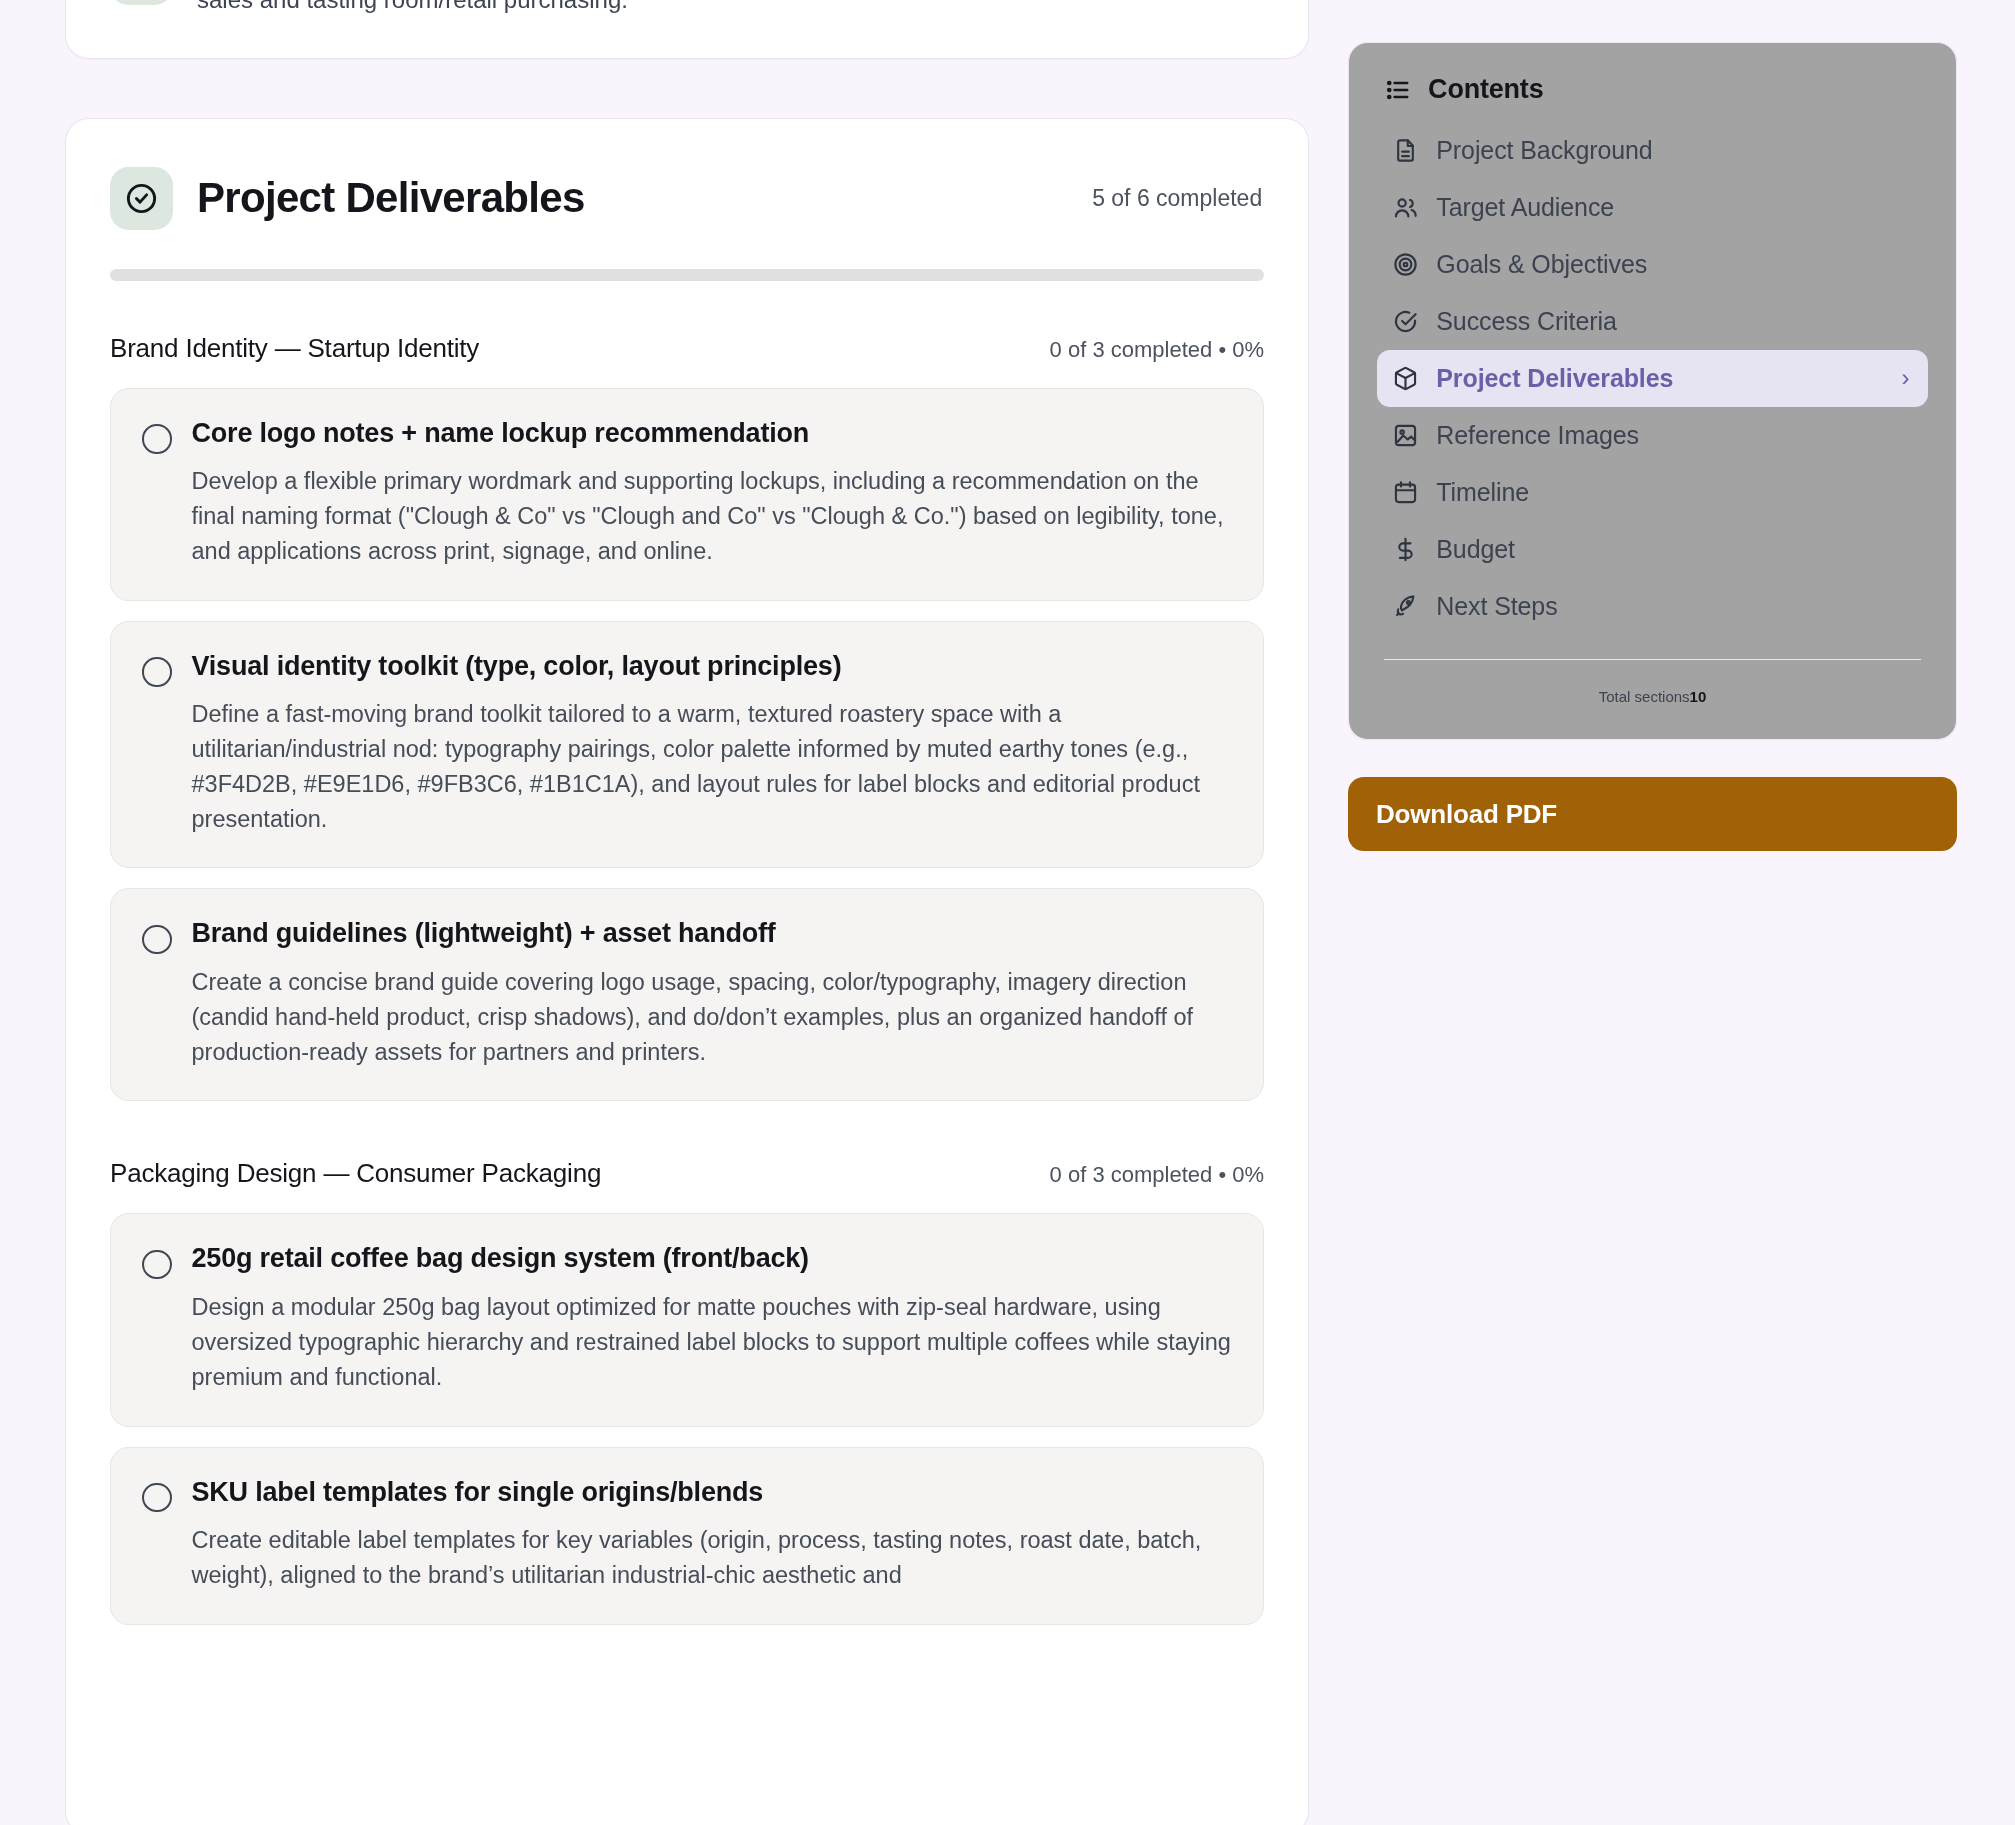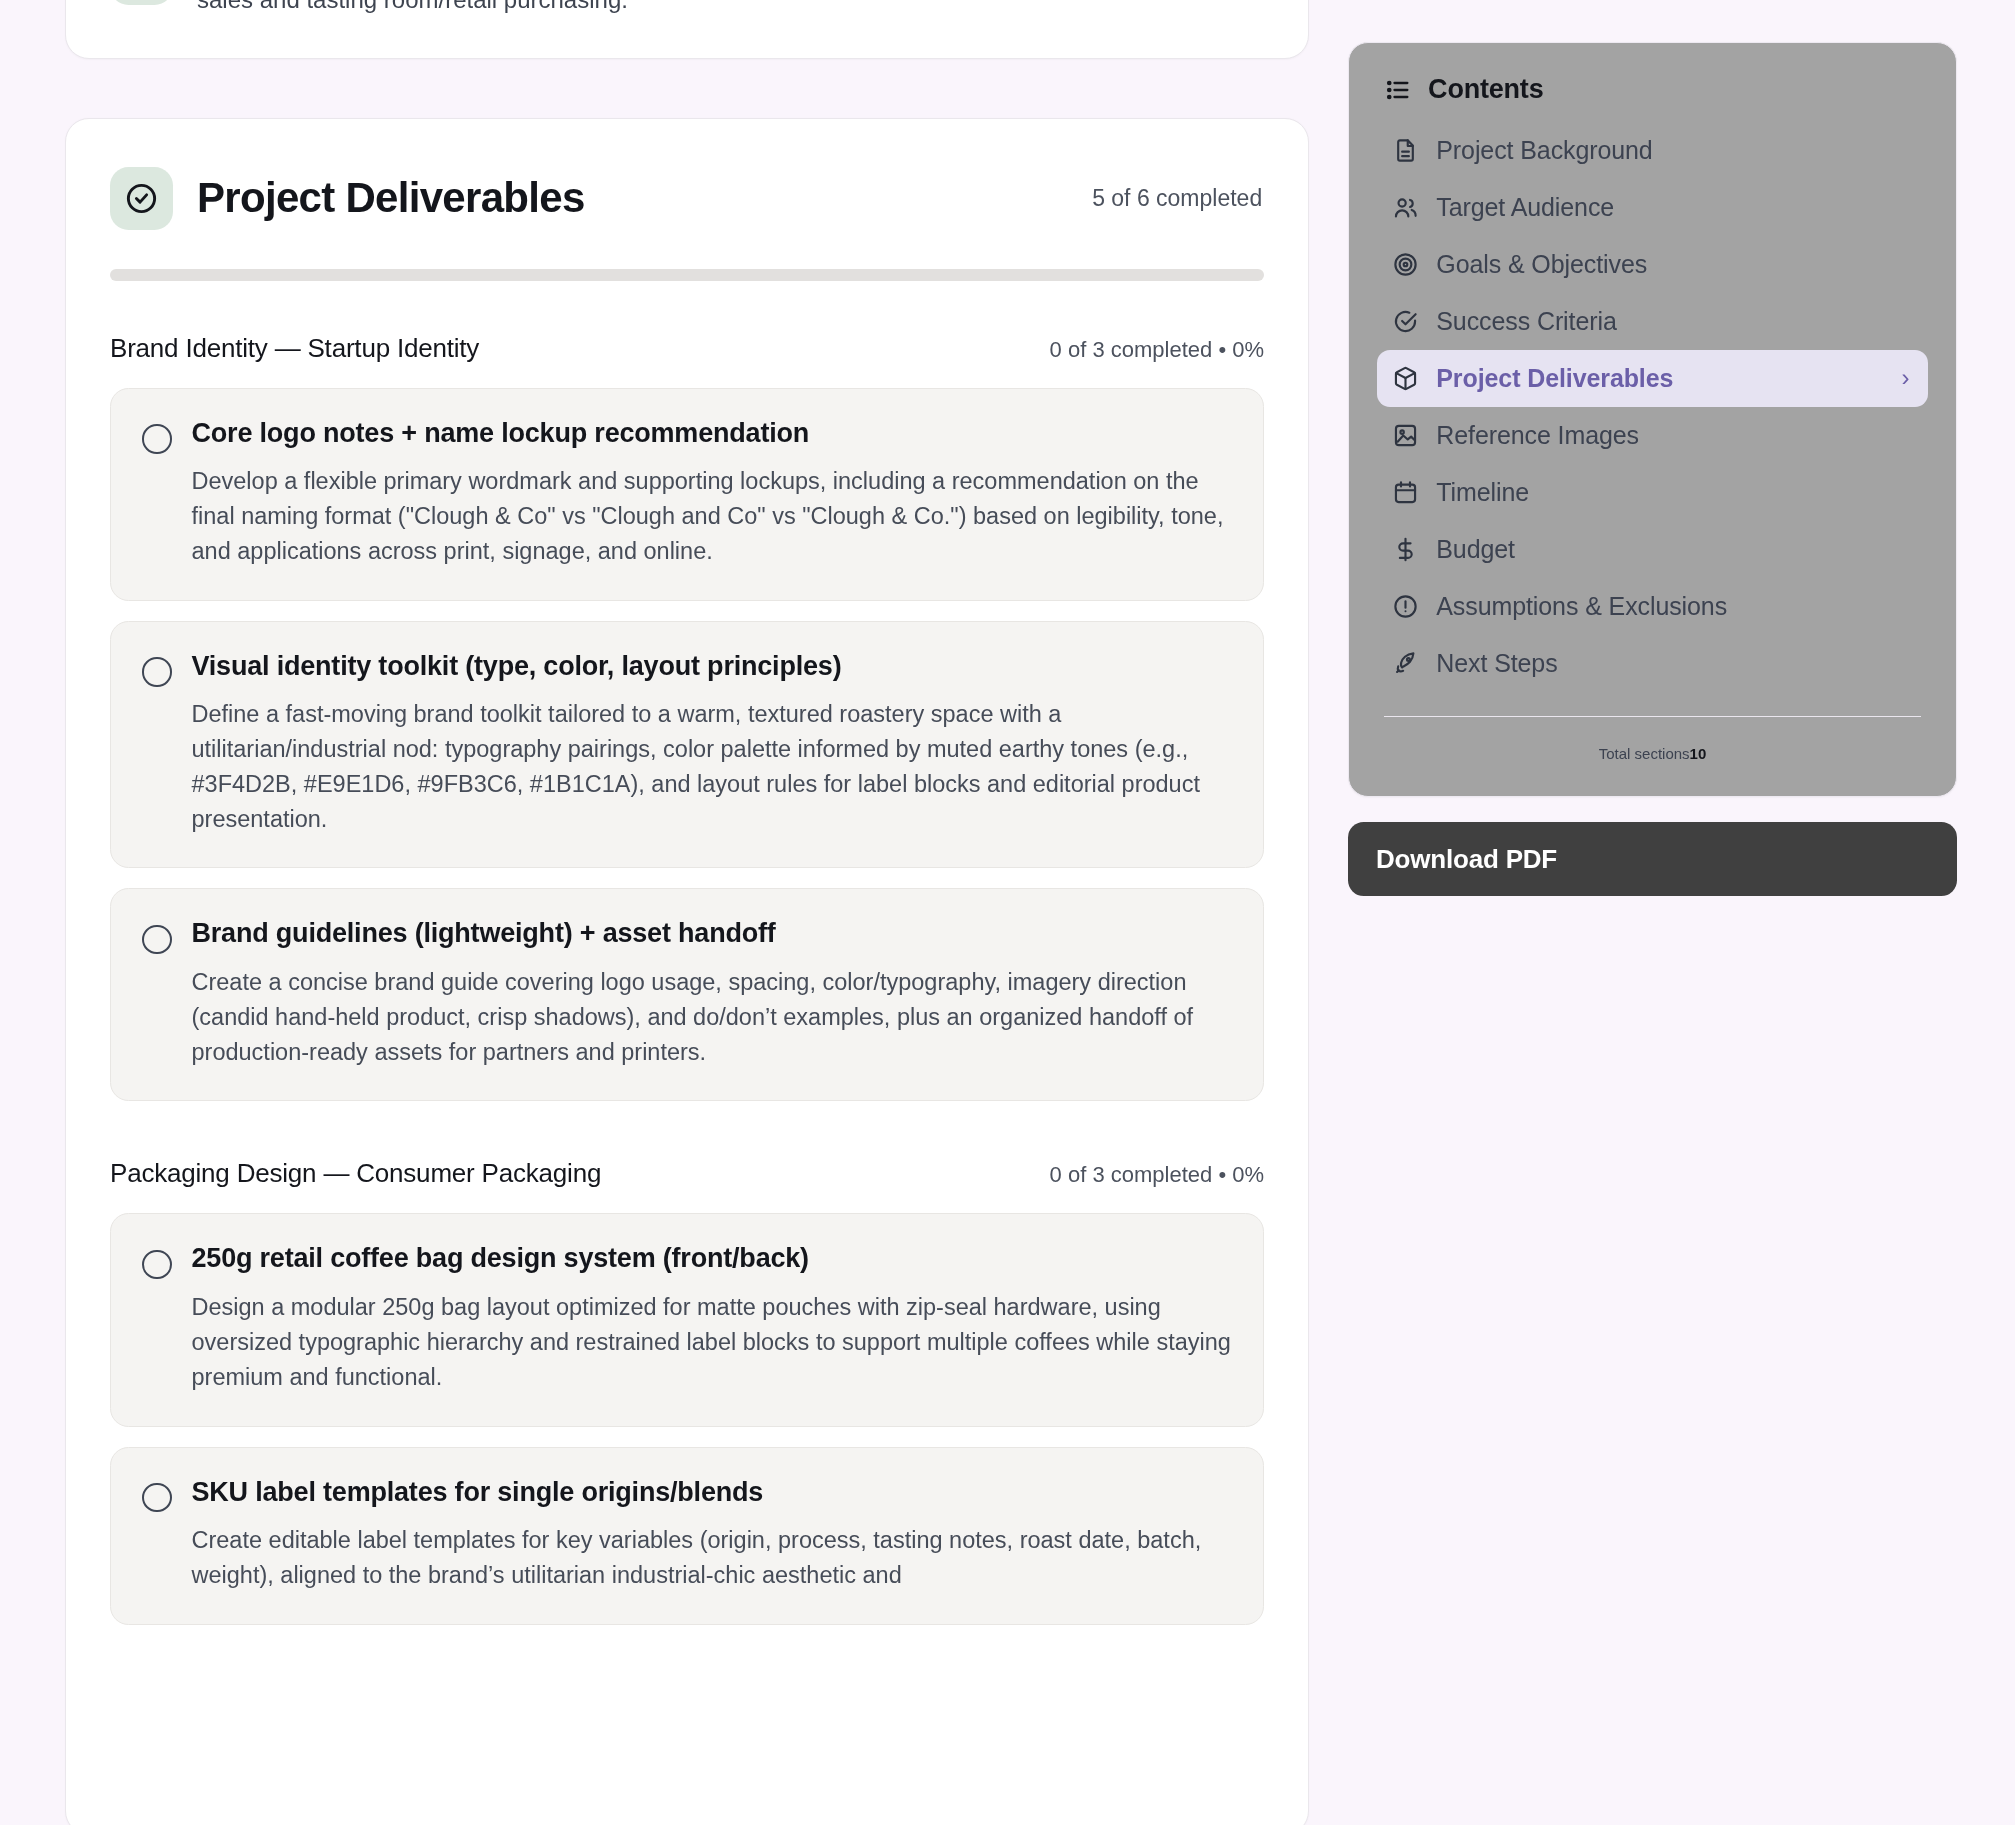--- a/index.html
+++ b/index.html
@@ -260,24 +260,24 @@
     display: flex;
     justify-content: center;
     align-items: baseline;
     padding: 6.5px 9.2px 6.5px 9.2px;
     font-size: 15px;
   }
   .stat-row .k { color: #3C4250; }
   .stat-row .v { color: #14161C; font-weight: 700; }
 
   .dl-btn {
-    margin-top: 25px;
+    margin-top: 37px;
     width: 100%;
     height: 74px;
-    background: #404040;
+    background: #a16207;
     color: #FFFFFF;
     border: none;
     border-radius: 15.7px;
     font-family: "Liberation Sans", sans-serif;
     font-size: 26px;
     font-weight: 700;
     text-align: left;
     padding-left: 28px;
     letter-spacing: -0.2px;
     cursor: pointer;
@@ -477,30 +477,20 @@
       <div class="toc-item">
         <span class="icon">
           <svg width="27" height="27" viewBox="0 0 24 24" fill="none" stroke="#2E3440" stroke-width="1.9" stroke-linecap="round" stroke-linejoin="round">
             <line x1="12" y1="2.5" x2="12" y2="21.5"></line>
             <path d="M16.5 6.5H9.75a3.25 3.25 0 0 0 0 6.5h4.5a3.25 3.25 0 0 1 0 6.5H7"></path>
           </svg>
         </span>
         <span class="label">Budget</span>
       </div>
 
-      <div class="toc-item">
-        <span class="icon">
-          <svg width="27" height="27" viewBox="0 0 24 24" fill="none" stroke="#2E3440" stroke-width="1.9" stroke-linecap="round" stroke-linejoin="round">
-            <circle cx="12" cy="12" r="9"></circle>
-            <line x1="12" y1="7.5" x2="12" y2="13"></line>
-            <circle cx="12" cy="16.3" r="0.9" fill="#2E3440" stroke="none"></circle>
-          </svg>
-        </span>
-        <span class="label">Assumptions &amp; Exclusions</span>
-      </div>
 
       <div class="toc-item">
         <span class="icon">
           <svg width="27" height="27" viewBox="0 0 24 24" fill="none" stroke="#2E3440" stroke-width="1.9" stroke-linecap="round" stroke-linejoin="round">
             <path d="M5.5 14.5c-.8 2 .2 4.2.2 4.2s2.3.8 4.2-.2"></path>
             <path d="M9 15.5C7 13.5 8 9 11.5 6 14.5 3.4 19 3 19 3s-.4 4.5-3 7.5c-3 3.5-7.5 4.5-7 5z"></path>
             <circle cx="14.6" cy="8.4" r="1.3"></circle>
             <path d="M4.5 19.5l1.6-1.6"></path>
           </svg>
         </span>

